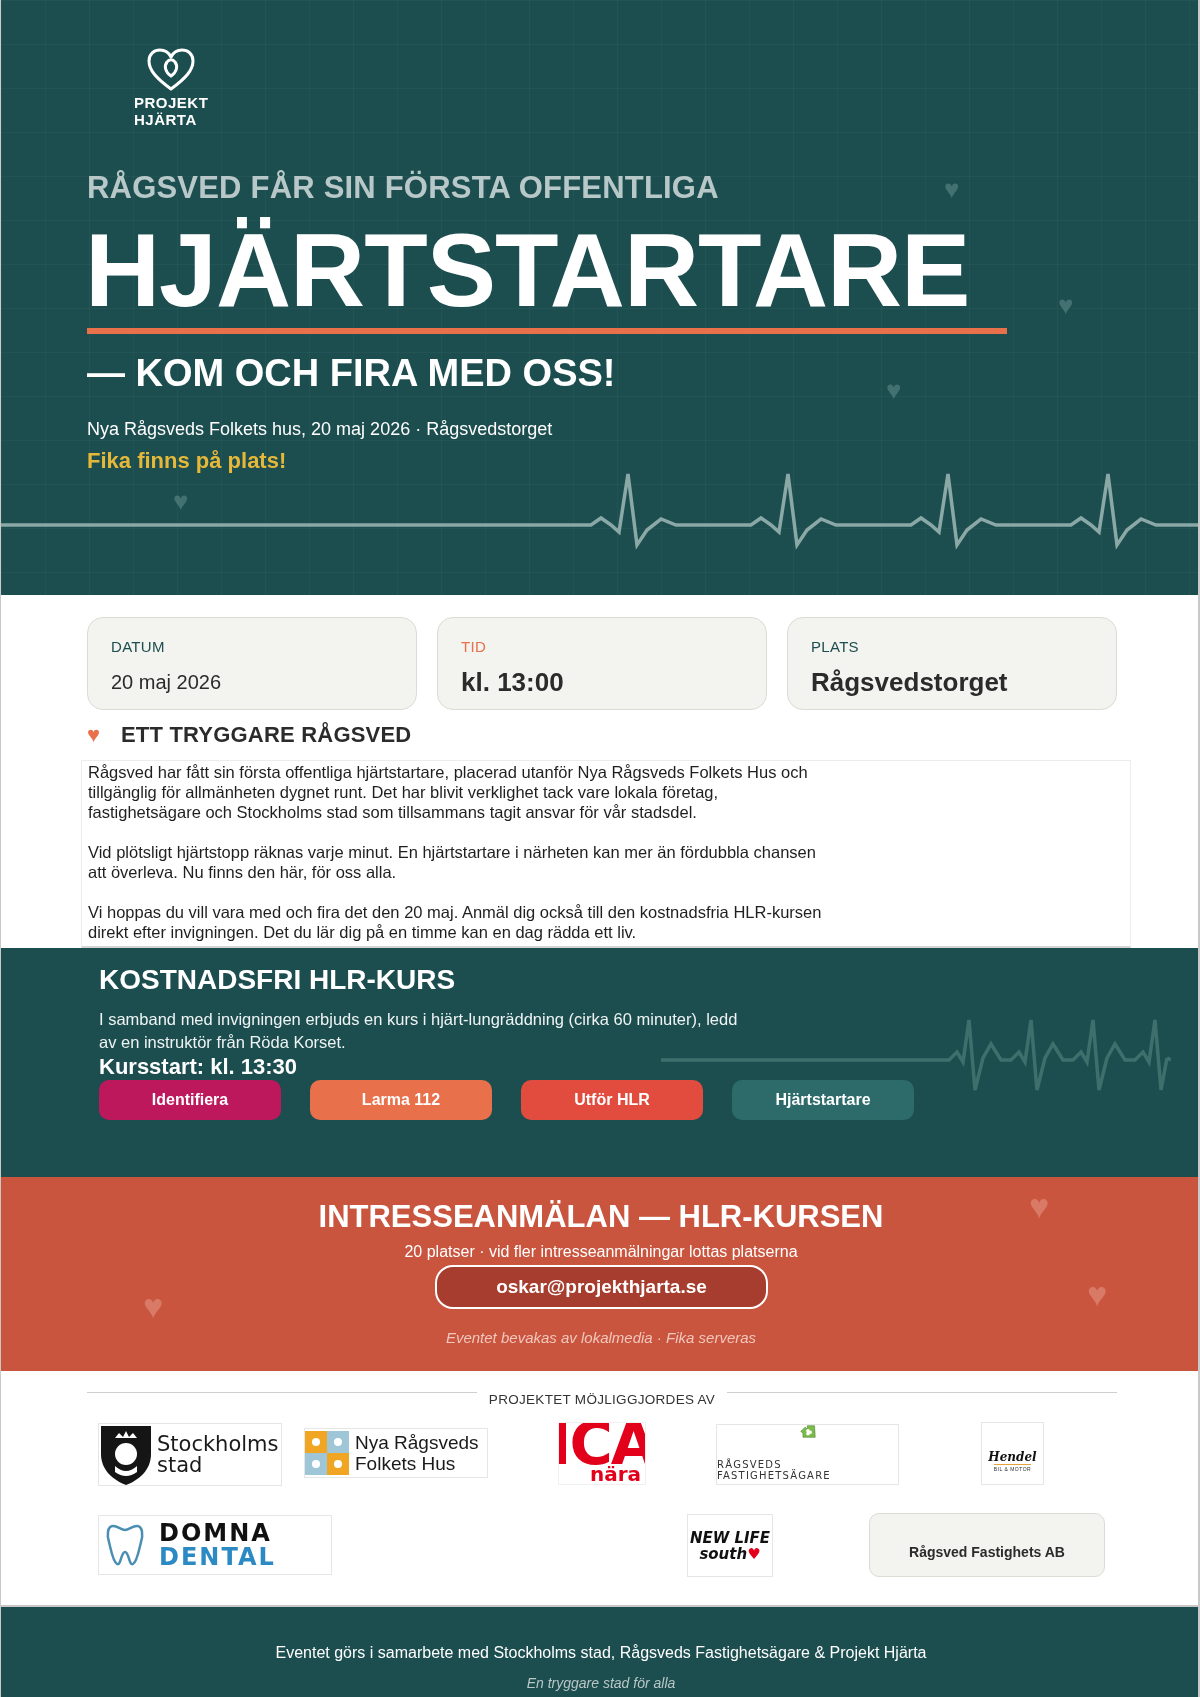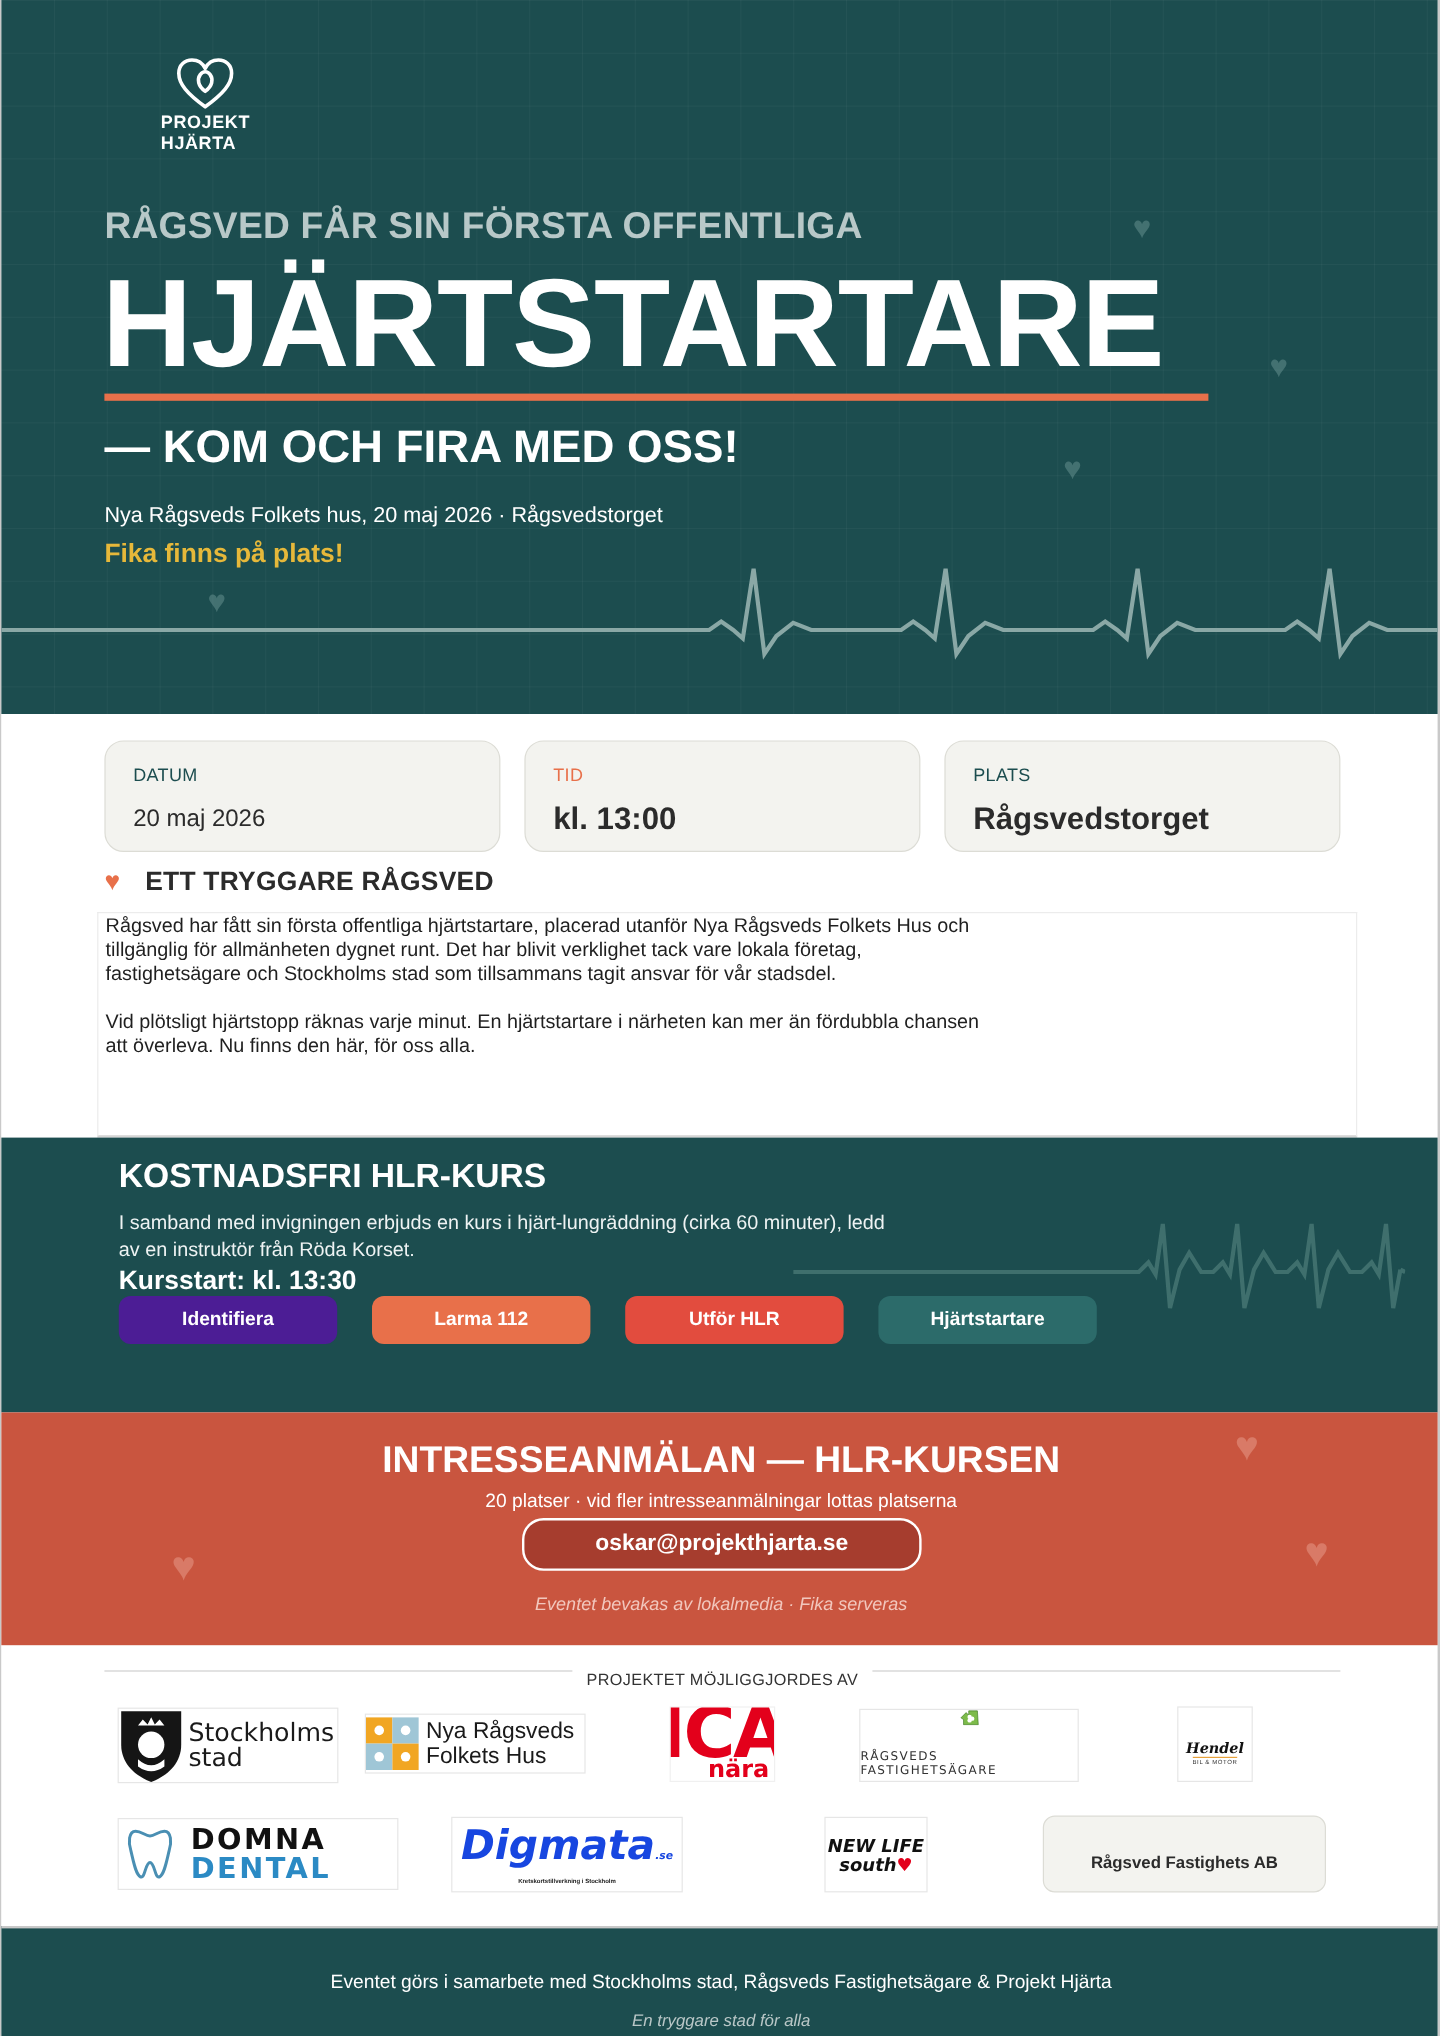--- a/index.html
+++ b/index.html
@@ -140,32 +140,33 @@
     <div class="card-value">Rågsvedstorget</div>
   </div>
 
   <div class="section-h">
     <span class="heart">♥</span>
     <span class="txt">ETT TRYGGARE RÅGSVED</span>
   </div>
   <div class="body-box">
     <p>Rågsved har fått sin första offentliga hjärtstartare, placerad utanför Nya Rågsveds Folkets Hus och tillgänglig för allmänheten dygnet runt. Det har blivit verklighet tack vare lokala företag, fastighetsägare och Stockholms stad som tillsammans tagit ansvar för vår stadsdel.</p>
     <p>Vid plötsligt hjärtstopp räknas varje minut. En hjärtstartare i närheten kan mer än fördubbla chansen att överleva. Nu finns den här, för oss alla.</p>
+    <p>Vi hoppas du vill vara med och fira det den 20 maj. Anmäl dig också till den kostnadsfria HLR-kursen direkt efter invigningen. Det du lär dig på en timme kan en dag rädda ett liv.</p>
   </div>
 
   <section class="hlr">
     <svg class="ecg-hlr" width="510" height="80" viewBox="0 0 510 80">
       <polyline fill="none" stroke="#3f6f6d" stroke-width="3.5" points="0,46 288,46 296,38 302,48 308,6 314,76 322,44 330,30 340,46 350,46 358,38 364,48 370,6 376,76 384,44 392,30 402,46 412,46 420,38 426,48 432,6 438,76 446,44 454,30 464,46 474,46 482,38 488,48 494,6 500,76 506,44"></polyline>
       <polyline fill="none" stroke="#3f6f6d" stroke-width="3.5" points="506,44 510,46"></polyline>
     </svg>
     <div class="hlr-title">KOSTNADSFRI HLR-KURS</div>
     <div class="hlr-desc">I samband med invigningen erbjuds en kurs i hjärt-lungräddning (cirka 60 minuter), ledd av en instruktör från Röda Korset.</div>
     <div class="hlr-start">Kursstart: kl. 13:30</div>
     <div class="steps">
-      <div class="step" style="background:#4c1d95;">Identifiera</div>
+      <div class="step" style="background:#be185d;">Identifiera</div>
       <div class="step" style="background:#e8704a;">Larma 112</div>
       <div class="step" style="background:#e24c3e;">Utför HLR</div>
       <div class="step" style="background:#2c6b6a;">Hjärtstartare</div>
     </div>
   </section>
 
   <section class="signup">
     <span class="deco-heart" style="left:1028px;top:12px;">♥</span>
     <span class="deco-heart" style="left:1086px;top:100px;">♥</span>
     <span class="deco-heart" style="left:142px;top:112px;">♥</span>
@@ -234,24 +235,20 @@
   <div class="logo-box domna">
     <svg width="40" height="46" viewBox="0 0 40 46">
       <path d="M8 4 C2 4 2 14 4 20 C6 28 8 40 12 42 C16 44 16 30 20 30 C24 30 24 44 28 42 C32 40 34 28 36 20 C38 14 38 4 32 4 C27 4 24 8 20 8 C16 8 13 4 8 4 Z" fill="none" stroke="#4a8fb3" stroke-width="2.5"></path>
     </svg>
     <div class="txt">
       <div class="t1">DOMNA</div>
       <div class="t2">DENTAL</div>
     </div>
   </div>
 
-  <div class="logo-box digmata">
-    <div class="name"><span>Digmata</span><span style="font-size:9px;">.se</span></div>
-    <div class="sub">Kretskortstillverkning i Stockholm</div>
-  </div>
 
   <div class="logo-box newlife">
     <div class="name">NEW LIFE</div>
     <div class="name"><span>south</span><span style="color:#e3001b;">♥</span></div>
   </div>
 
   <div class="logo-box rfab">Rågsved Fastighets AB</div>
 
   <footer class="footer">
     <div class="footer-main">Eventet görs i samarbete med Stockholms stad, Rågsveds Fastighetsägare &amp; Projekt Hjärta</div>

